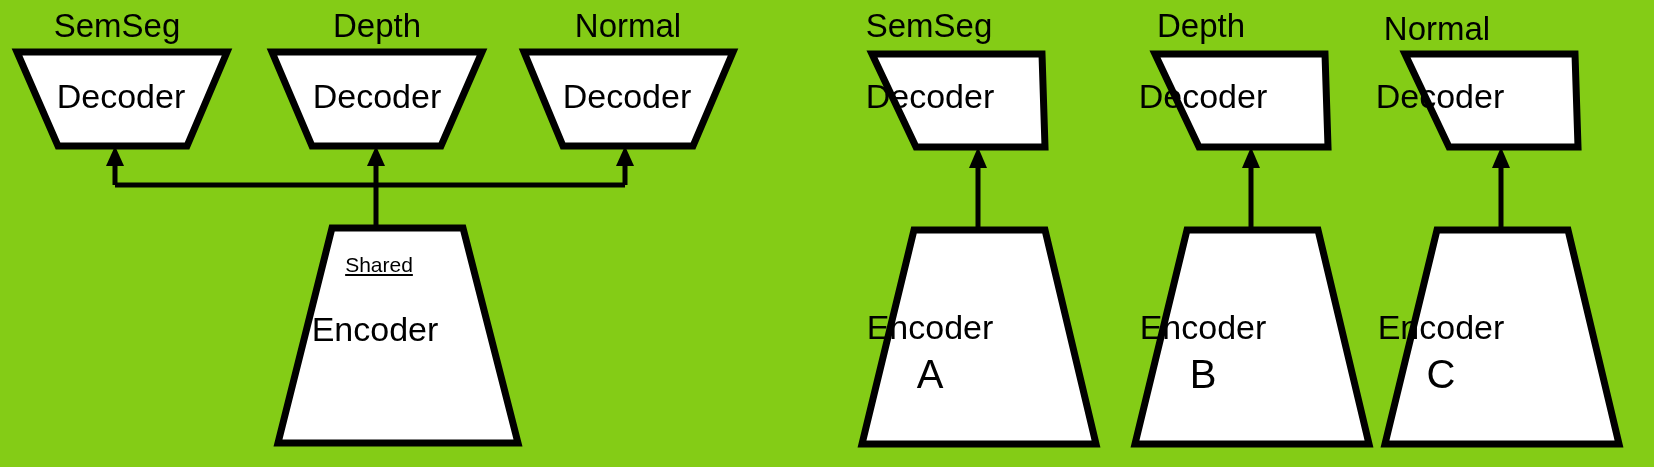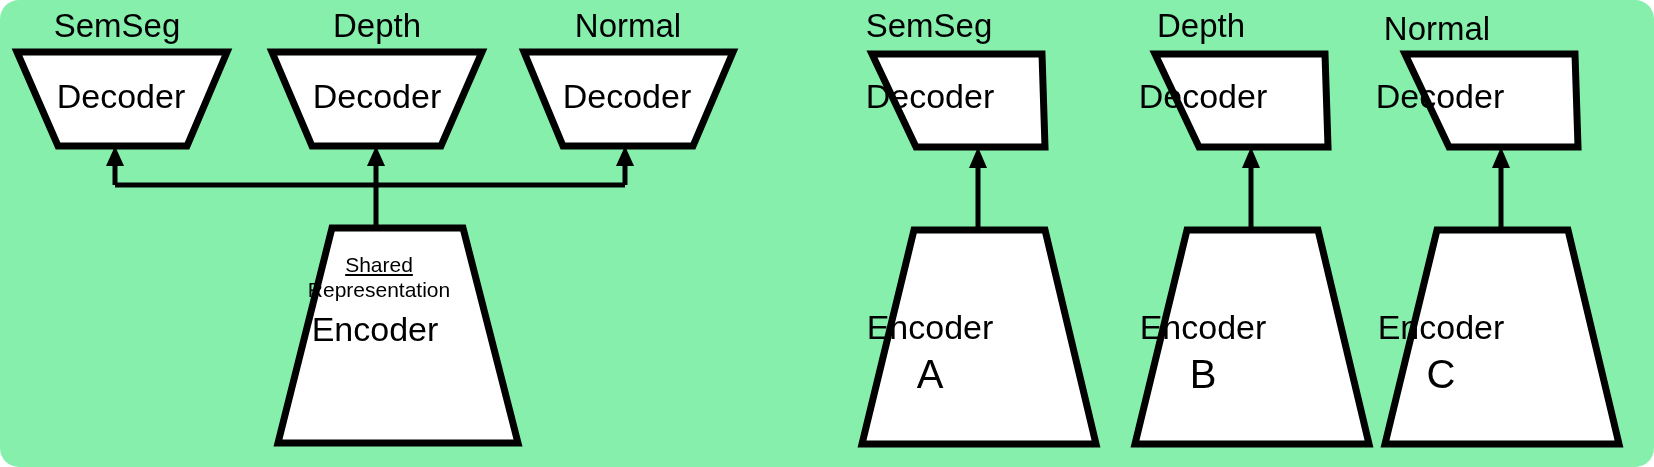--- a/index.html
+++ b/index.html
@@ -9,23 +9,22 @@
     background: #ffffff;
   }
   body {
     font-family: "Liberation Sans", "DejaVu Sans", sans-serif;
     color: #000000;
   }
   #stage {
     position: relative;
     width: 1654px;
     height: 467px;
-    background: #86efac;
+    background: #84cc16;
     overflow: hidden;
-    border-radius: 19px;
   }
   #stage svg {
     position: absolute;
     left: 0;
     top: 0;
     width: 1654px;
     height: 467px;
     display: block;
   }
   .shape-stroke {
@@ -169,21 +168,20 @@
 
   <div class="lbl lbl-title ctr" style="left:117px; top:9px;">SemSeg</div>
   <div class="lbl lbl-title ctr" style="left:377px; top:9px;">Depth</div>
   <div class="lbl lbl-title ctr" style="left:628px; top:9px;">Normal</div>
 
   <div class="lbl lbl-body ctr" style="left:121px; top:79px;">Decoder</div>
   <div class="lbl lbl-body ctr" style="left:377px; top:79px;">Decoder</div>
   <div class="lbl lbl-body ctr" style="left:627px; top:79px;">Decoder</div>
 
   <div class="lbl lbl-small ctr" style="left:379px; top:253px;text-decoration:underline;">Shared</div>
-  <div class="lbl lbl-small ctr" style="left:379px; top:278px;">Representation</div>
   <div class="lbl lbl-body ctr" style="left:375px; top:312px;">Encoder</div>
 
   <div class="lbl lbl-title ctr" style="left:929px; top:9px;">SemSeg</div>
   <div class="lbl lbl-title ctr" style="left:1201px; top:9px;">Depth</div>
   <div class="lbl lbl-title ctr" style="left:1437px; top:12px;">Normal</div>
 
   <div class="lbl lbl-body ctr" style="left:930px; top:79px;">Decoder</div>
   <div class="lbl lbl-body ctr" style="left:1203px; top:79px;">Decoder</div>
   <div class="lbl lbl-body ctr" style="left:1440px; top:79px;">Decoder</div>
 

